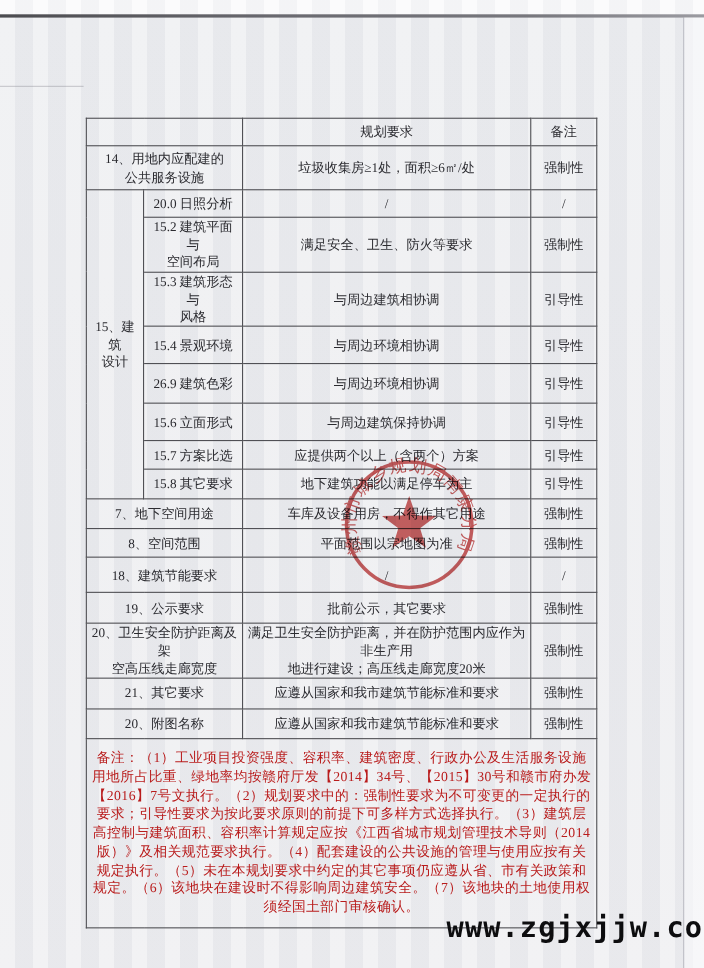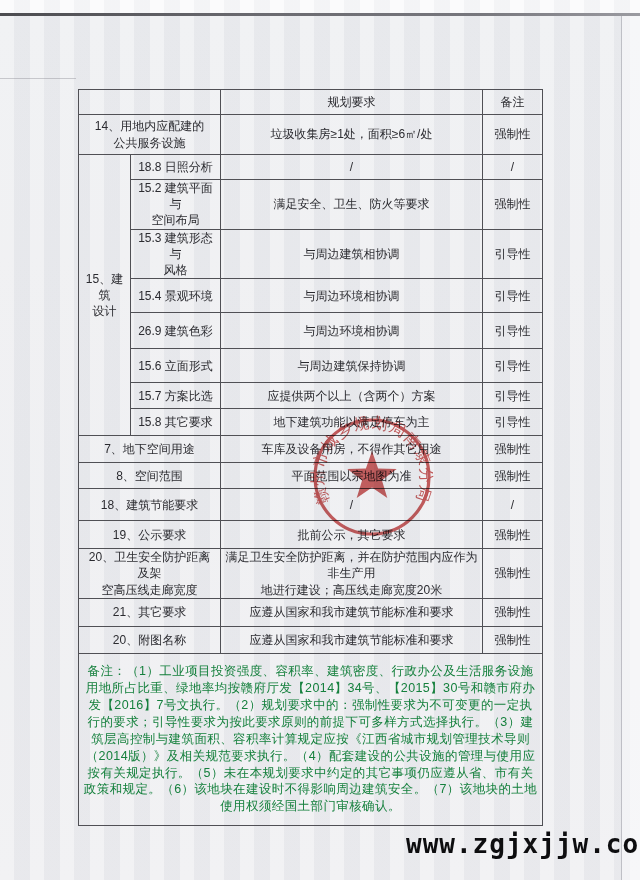--- a/index.html
+++ b/index.html
@@ -29,36 +29,36 @@
     position:absolute;top:16px;bottom:0;left:622px;right:0;
     background:rgba(250,250,252,.6);
   }
   .crease{
     position:absolute;left:0;top:78px;width:76px;height:1px;
     background:rgba(120,120,130,.35);
   }
 
   
   table.plan{
-    position:absolute;left:78px;top:89px;
+    position:absolute;left:78px;top:107px;
     width:464px;border-collapse:collapse;table-layout:fixed;
-    font-size:12px;color:#2b2b30;
+    font-size:12px;color:#2b2b30;font-family:Liberation Serif, serif;
   }
   table.plan td{
     border:1px solid #505055;
     text-align:center;vertical-align:middle;
     padding:0 4px;line-height:1.35;
     white-space:pre-line;
     overflow:hidden;
   }
   td.notes-cell{
     text-align:left;vertical-align:top;
     padding:14px 12px 0 12px;
     font-size:12.5px;line-height:21.5px;
-    letter-spacing:.4px;color:#15803d;
+    letter-spacing:.4px;color:#b91c1c;
     white-space:normal;
   }
 
   
   .stamp{
     position:absolute;left:287px;top:392px;width:170px;height:170px;
     mix-blend-mode:multiply;opacity:.88;
     pointer-events:none;
   }
 
@@ -94,21 +94,21 @@
   </tr>
   <tr style="height:40px">
     <td colspan="2">14、用地内应配建的
 公共服务设施</td>
     <td>垃圾收集房≥1处，面积≥6㎡/处</td>
     <td>强制性</td>
   </tr>
   <tr style="height:25px">
     <td rowspan="8">15、建筑
 设计</td>
-    <td>18.8 日照分析</td>
+    <td>20.0 日照分析</td>
     <td>/</td>
     <td>/</td>
   </tr>
   <tr style="height:33px">
     <td>15.2 建筑平面与
 空间布局</td>
     <td>满足安全、卫生、防火等要求</td>
     <td>强制性</td>
   </tr>
   <tr style="height:33px">

